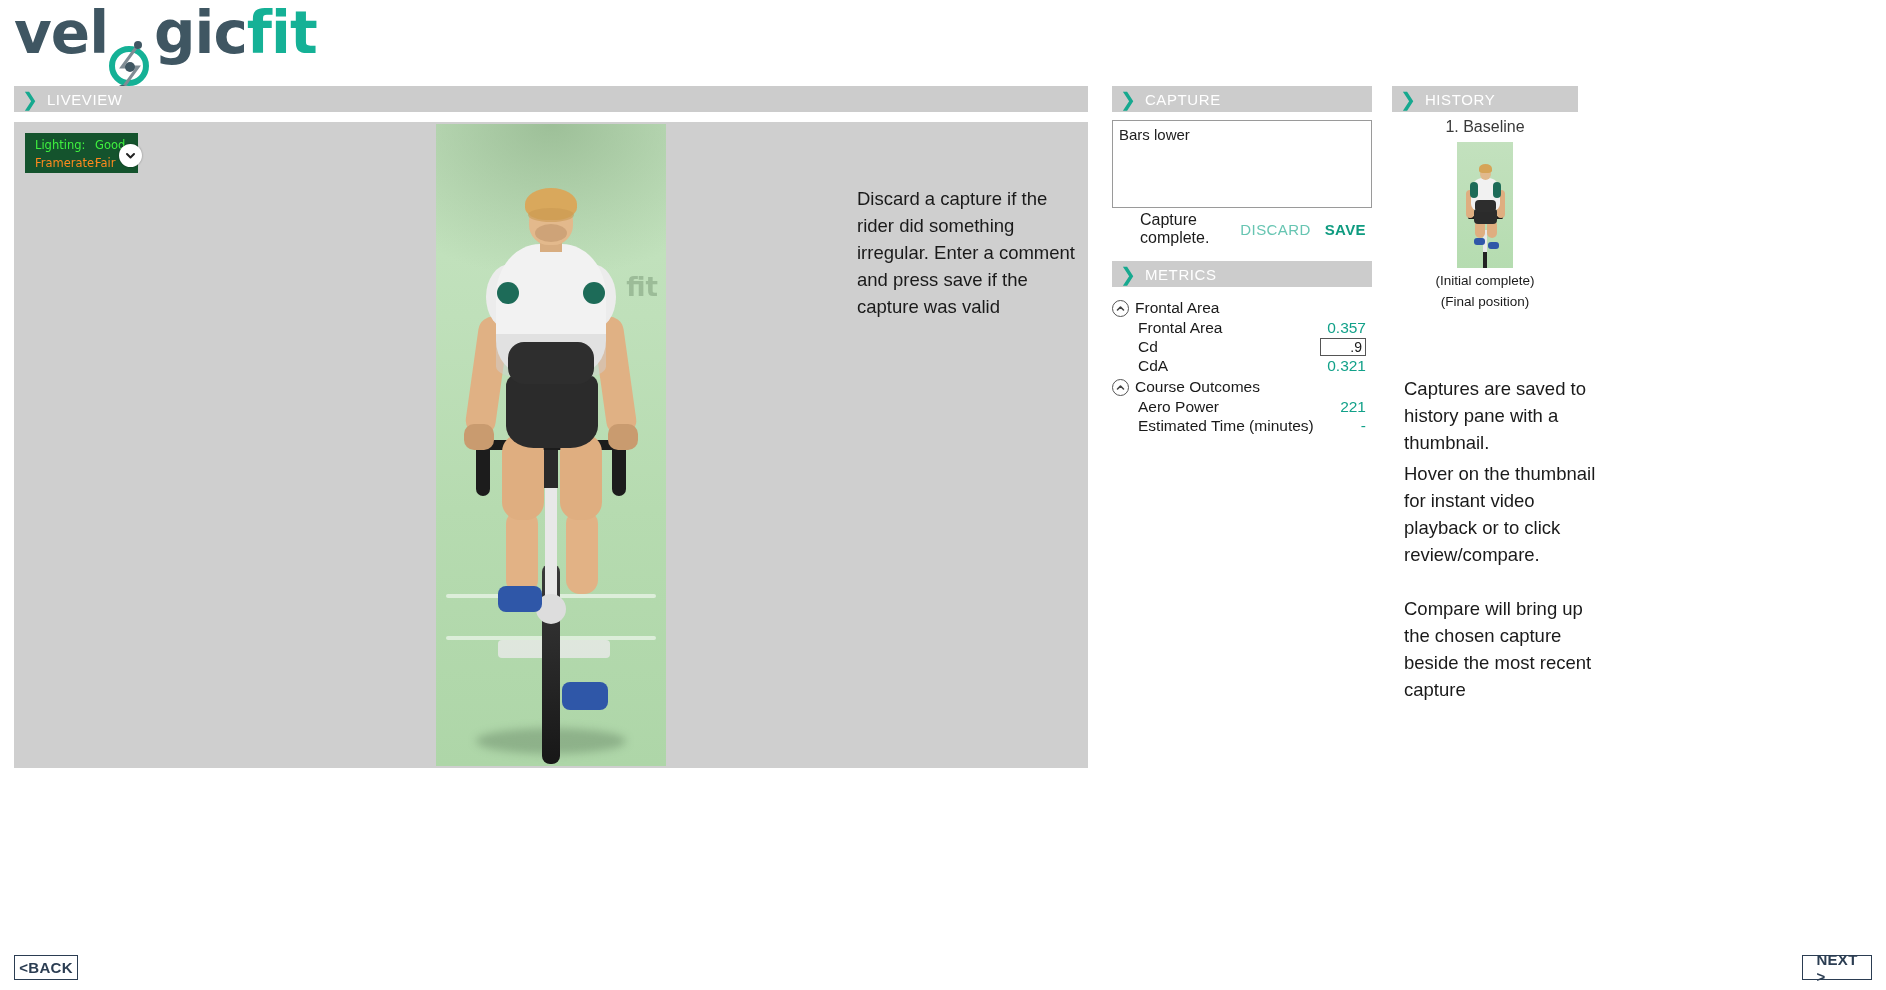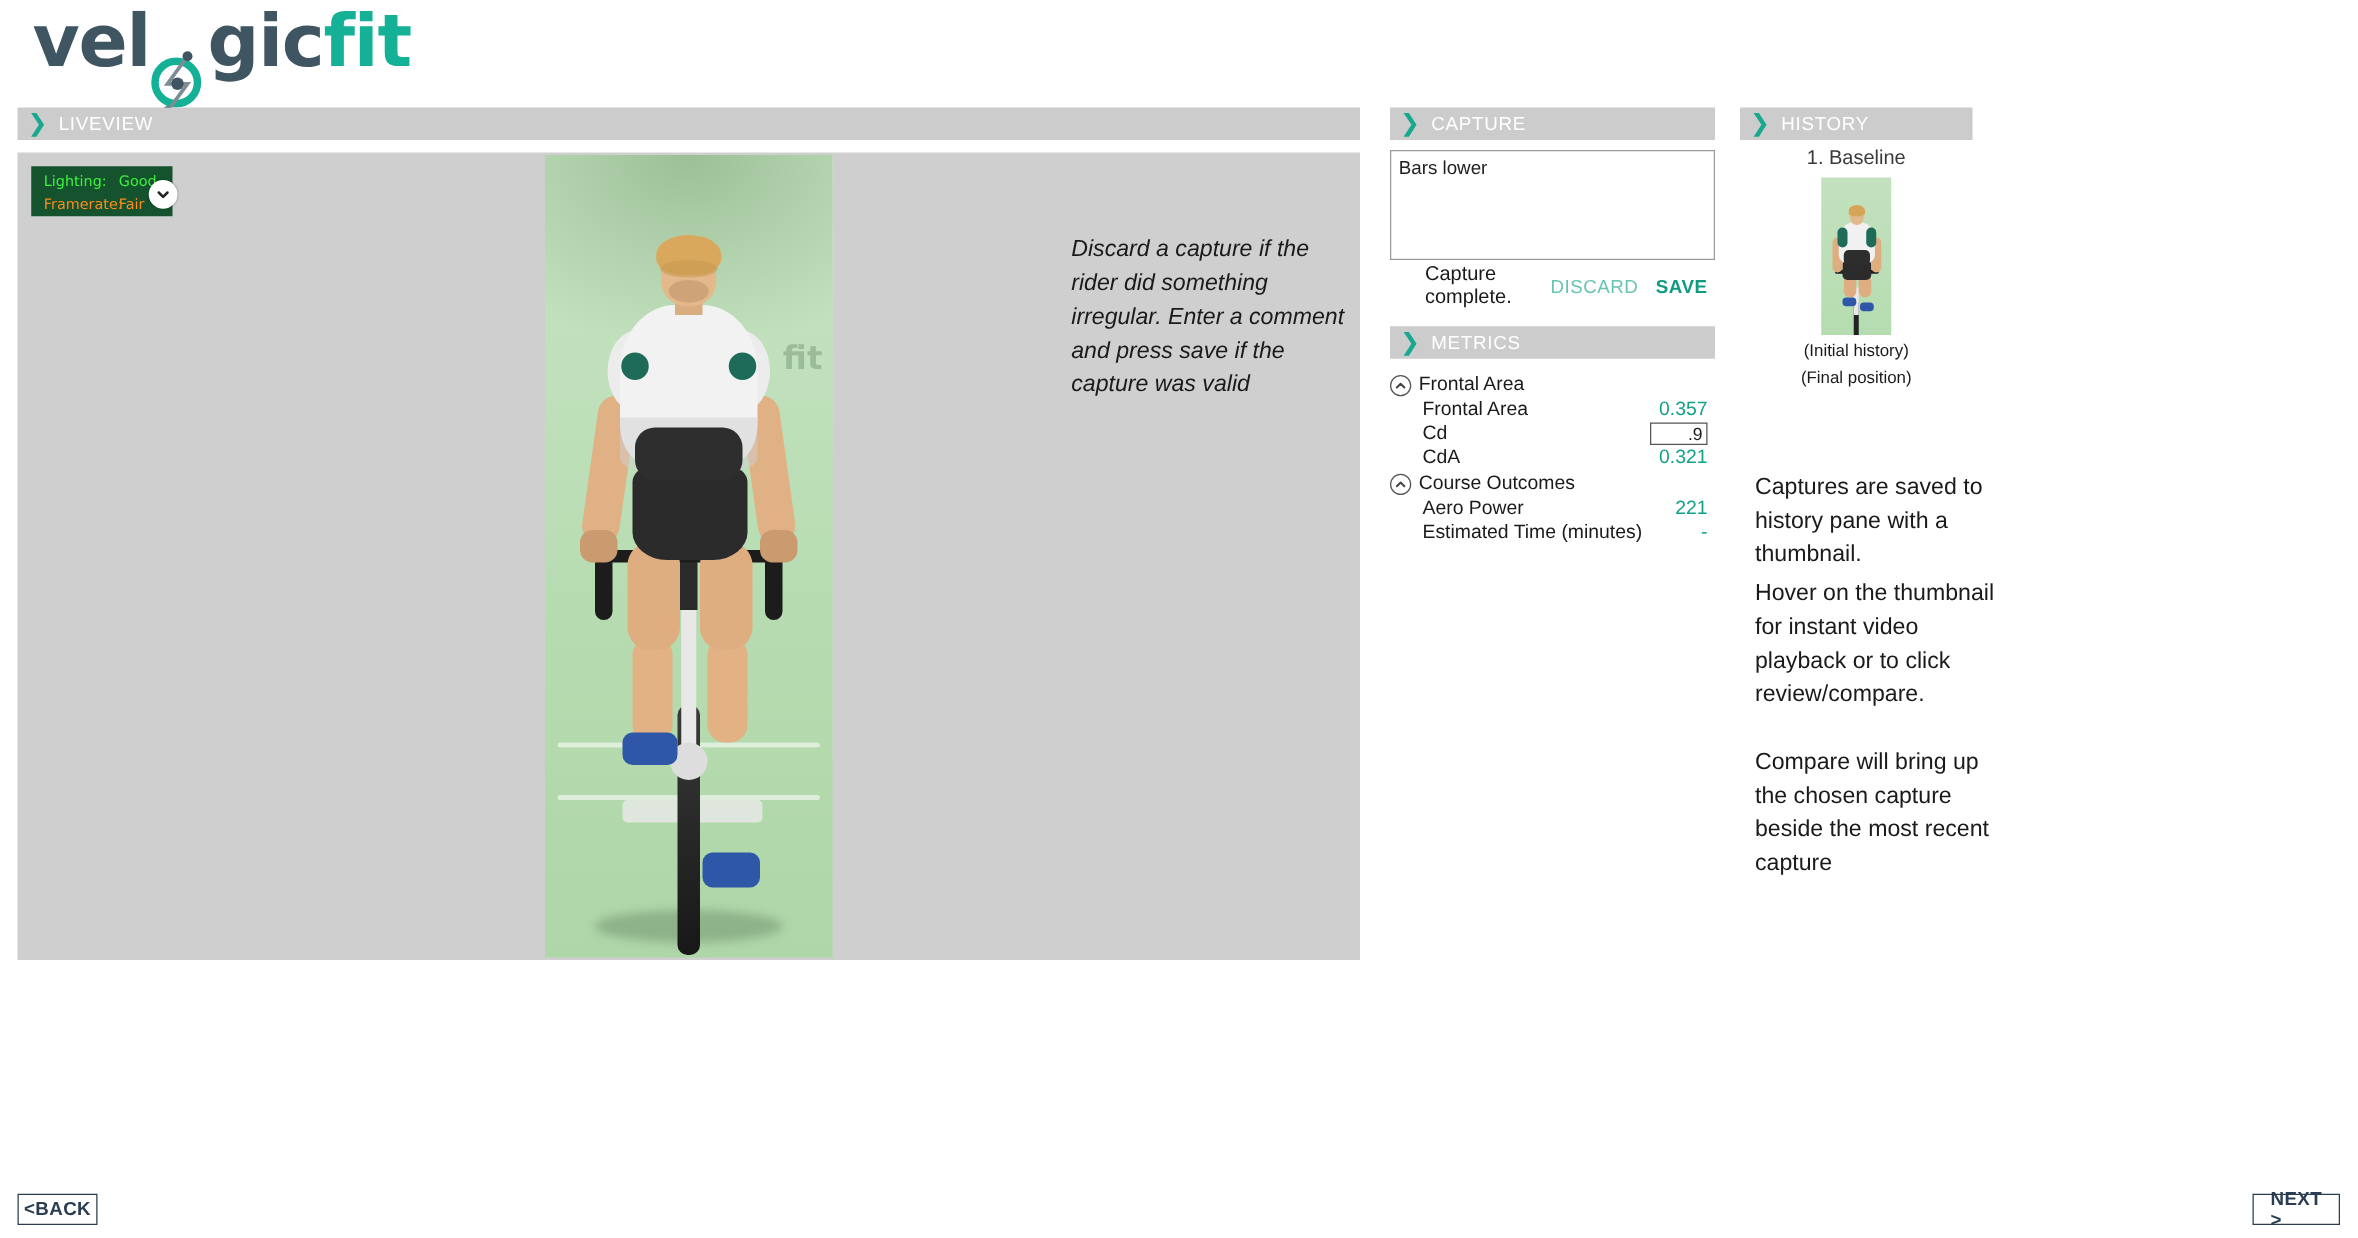--- a/index.html
+++ b/index.html
@@ -7,21 +7,21 @@
     margin: 0; padding: 0;
     width: 1886px; height: 990px;
     background: #ffffff;
     font-family: "Liberation Sans", sans-serif;
     overflow: hidden;
   }
   .page { position: relative; width: 1886px; height: 990px; }
 
   
   .logo {
-    position: absolute; left: 26px; top: 2px;
+    position: absolute; left: 14px; top: 2px;
     height: 62px;
     display: flex; align-items: center;
   }
   .logo-text {
     font-size: 58px; font-weight: bold; letter-spacing: -1px;
     line-height: 1;
     font-family: "DejaVu Sans", sans-serif;
   }
   .logo-dark { color: #3f5662; }
   .logo-teal { color: #15b196; }
@@ -75,21 +75,21 @@
     display: flex; align-items: center; justify-content: center;
     box-shadow: 0 0 2px rgba(0,0,0,.4);
   }
   .cam-expand svg { display: block; }
 
   .annot {
     color: #1a1a1a; font-size: 18.5px; line-height: 27px;
     white-space: pre-line;
   }
   .annot-camera { position: absolute; left: 12px; top: 83px; width: 250px; }
-  .annot-capture { position: absolute; left: 843px; top: 63px; width: 232px; font-style: italic; }
+  .annot-capture { position: absolute; left: 843px; top: 63px; width: 232px; }
 
   
   .video-frame {
     position: absolute; left: 422px; top: 2px;
     width: 230px; height: 642px;
     overflow: hidden;
     background: linear-gradient(180deg,#cde6c8 0%, #c3e2bd 35%, #b9ddb4 70%, #b2d9ad 100%);
   }
   .vf-road {
     position: absolute; left: 0; top: 0; width: 100%; height: 100%;
@@ -402,21 +402,21 @@
       <div class="ht ht-short"></div>
       <div class="ht ht-arm-l"></div>
       <div class="ht ht-arm-r"></div>
       <div class="ht ht-torso"></div>
       <div class="ht ht-dark"></div>
       <div class="ht ht-lg-l"></div>
       <div class="ht ht-lg-r"></div>
       <div class="ht ht-head"></div>
       <div class="ht ht-hair"></div>
     </div>
-    <div class="hist-caption">(Initial history)</div>
+    <div class="hist-caption">(Initial complete)</div>
     <div class="hist-caption">(Final position)</div>
   </div>
 
   <div class="hist-annot hist-annot-1">Captures are saved to history pane with a thumbnail.</div>
   <div class="hist-annot hist-annot-2">Hover on the thumbnail for instant video playback or to click review/compare.</div>
   <div class="hist-annot hist-annot-3">Compare will bring up the chosen capture beside the most recent capture</div>
 
   <div class="nav-btn btn-back">&lt;BACK</div>
   <div class="nav-btn btn-next">NEXT &gt;</div>
 

